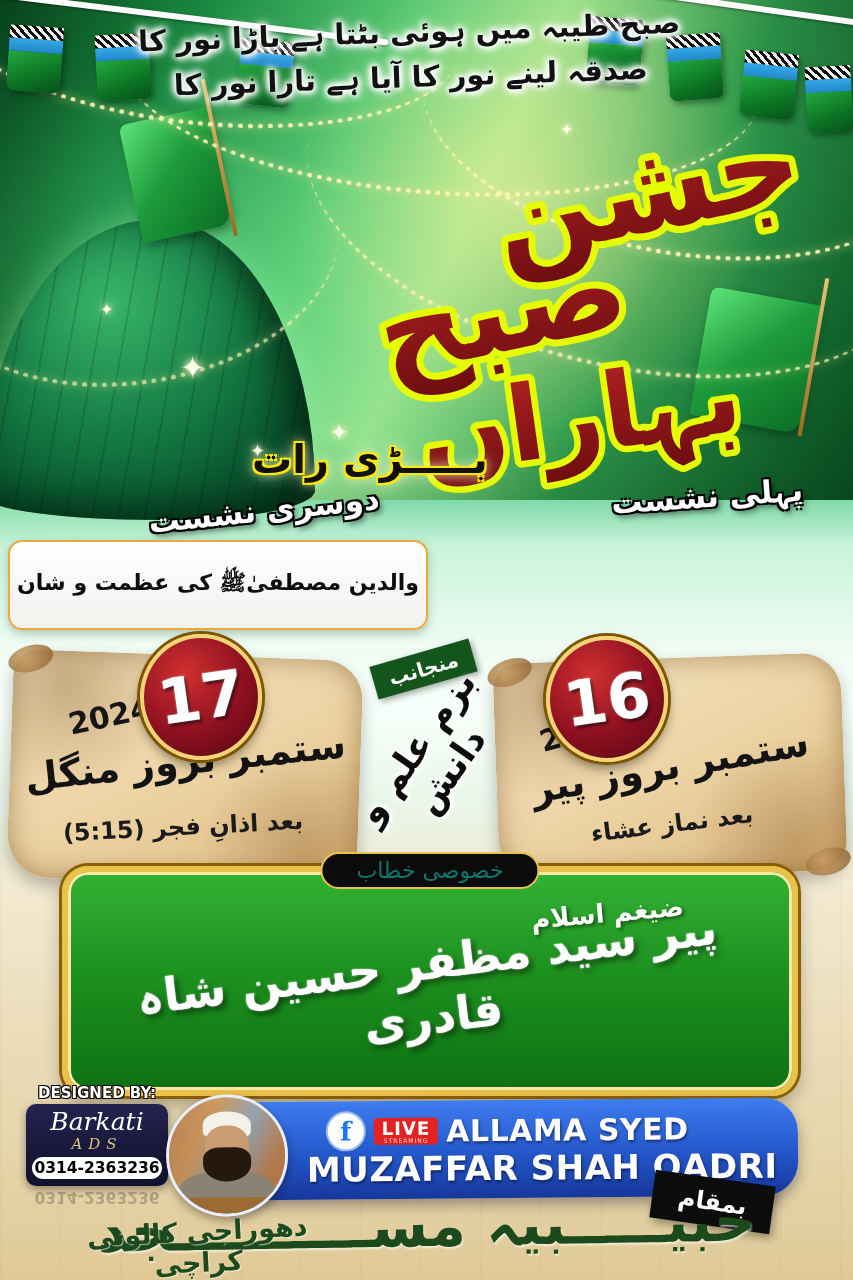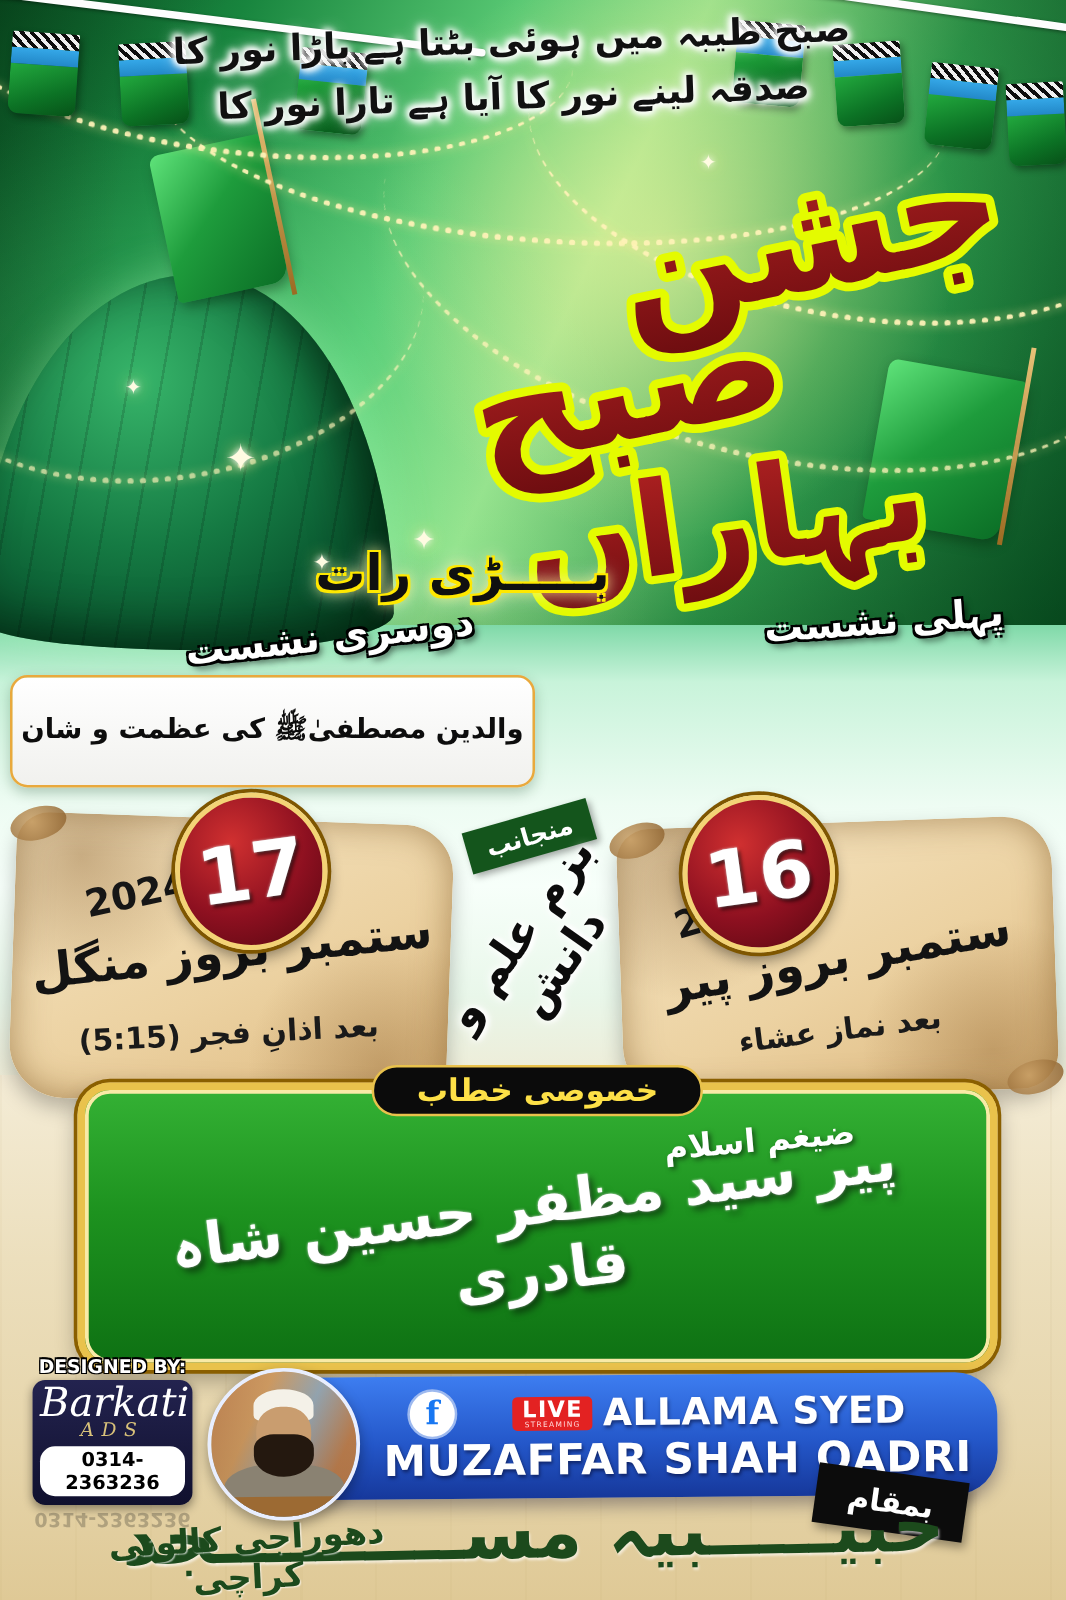--- a/index.html
+++ b/index.html
@@ -154,33 +154,33 @@
     box-shadow:2px 3px 6px rgba(0,0,0,.35);}
   .org-name{position:absolute;left:318px;top:718px;width:230px;text-align:center;direction:rtl;
     font-size:36px;font-weight:bold;color:#0c0c0c;transform:rotate(-55deg);
     text-shadow:0 0 6px #fff,0 0 10px #fff,2px 2px 4px #fff;}
   
   .speech{position:absolute;left:62px;top:866px;width:724px;height:218px;border-radius:26px;
     background:linear-gradient(180deg,#34b134 0%,#1d921f 45%,#0e7113 100%);
     border:6px solid #e9c24c;box-shadow:0 0 0 3px #8a5f00,inset 0 0 0 3px #f8eaa6,0 8px 18px rgba(0,0,0,.3);}
   .speech-pill{position:absolute;left:50%;top:-20px;transform:translateX(-50%);
     background:#0b0b0b;border:2px solid #e9c24c;border-radius:20px;padding:4px 34px;
-    color:#fde047;font-size:25px;font-weight:bold;direction:rtl;letter-spacing:1px;white-space:nowrap;}
+    color:#0f766e;font-size:22px;font-weight:normal;direction:rtl;letter-spacing:1px;white-space:nowrap;}
   .speech-honorific{position:absolute;right:108px;top:26px;color:#fff;font-size:26px;font-weight:bold;
     direction:rtl;transform:rotate(-5deg);text-shadow:2px 2px 4px rgba(0,0,0,.5);}
   .speech-name{position:absolute;left:0;top:64px;width:100%;text-align:center;direction:rtl;
     color:#fff;font-size:46px;font-weight:bold;transform:rotate(-7deg);
     text-shadow:3px 4px 6px rgba(0,0,0,.5),0 0 2px #fff;}
   
-  .designer{position:absolute;left:26px;top:1084px;width:128px;text-align:center;}
+  .designer{position:absolute;left:26px;top:1084px;width:142px;text-align:center;}
   .designer .dlabel{color:#fff;font-weight:bold;font-size:15px;
     text-shadow:1px 1px 0 #000,-1px -1px 0 #000,1px -1px 0 #000,-1px 1px 0 #000;}
   .designer .dbox{margin-top:2px;background:linear-gradient(180deg,#23234f,#10102e);
     border-radius:10px;padding:5px 6px 7px;box-shadow:0 3px 8px rgba(0,0,0,.4);}
-  .designer .brand{font-family:"DejaVu Serif",serif;font-style:italic;font-size:32px;color:#fff;line-height:26px;}
+  .designer .brand{font-family:"DejaVu Serif",serif;font-style:italic;font-size:25px;color:#fff;line-height:26px;}
   .designer .brand2{font-family:"DejaVu Serif",serif;font-style:italic;font-size:15px;color:#d9c27a;
     letter-spacing:6px;line-height:18px;}
   .designer .phone{margin-top:4px;background:#fff;border-radius:12px;color:#000;
     font-size:15.5px;font-weight:bold;padding:2px 0;}
   .designer .phone-reflect{margin-top:2px;transform:scaleY(-1);opacity:.25;color:#1a1a1a;
     font-size:15.5px;font-weight:bold;}
   
   .live-banner{position:absolute;left:206px;top:1100px;width:592px;height:98px;border-radius:34px;
     background:linear-gradient(180deg,#3d7df0 0%,#2457c9 55%,#16389b 100%);
     box-shadow:0 6px 14px rgba(0,0,40,.35);transform:rotate(-.5deg);}
@@ -195,21 +195,21 @@
     background:#c99d6f;}
   .avatar .beard{position:absolute;left:34px;top:50px;width:48px;height:34px;border-radius:40% 40% 60% 60%;
     background:#24180f;}
   .avatar .body{position:absolute;left:10px;top:74px;width:96px;height:46px;border-radius:40% 40% 0 0;
     background:#8a8272;}
   .avatar .desk{position:absolute;left:0;bottom:0;width:100%;height:16px;background:#9c6a33;}
   .live-row{position:absolute;left:120px;top:10px;display:flex;align-items:center;gap:8px;}
   .fb-circle{width:36px;height:36px;border-radius:50%;background:#fff;border:2px solid #9db9ef;
     display:flex;align-items:center;justify-content:center;
     color:#1877f2;font-size:26px;font-weight:bold;font-family:"DejaVu Serif",serif;}
-  .live-badge{background:#e32222;border-radius:4px;padding:2px 8px 1px;text-align:center;line-height:1;margin-left:36px;}
+  .live-badge{background:#e32222;border-radius:4px;padding:2px 8px 1px;text-align:center;line-height:1;}
   .live-badge .lv{color:#fff;font-weight:bold;font-size:18px;letter-spacing:1px;}
   .live-badge .st{color:#ffd7d7;font-size:6px;letter-spacing:1px;}
   .live-name1{color:#fff;font-size:30px;font-weight:bold;letter-spacing:.5px;
     text-shadow:1px 2px 3px rgba(0,0,30,.5);}
   .live-name2{position:absolute;left:96px;top:48px;width:480px;text-align:center;
     color:#fff;font-size:34px;font-weight:bold;letter-spacing:.5px;
     text-shadow:1px 2px 3px rgba(0,0,30,.5);}
   
   .venue-badge{position:absolute;left:652px;top:1178px;background:#0c0c0c;color:#fff;
     padding:10px 26px;font-size:24px;font-weight:bold;direction:rtl;transform:rotate(8deg);

